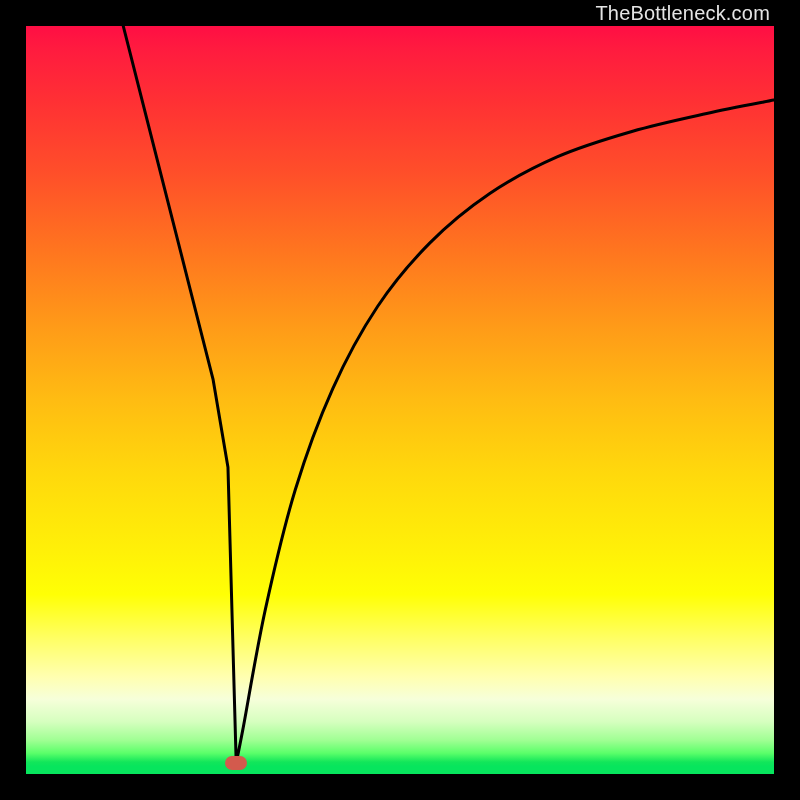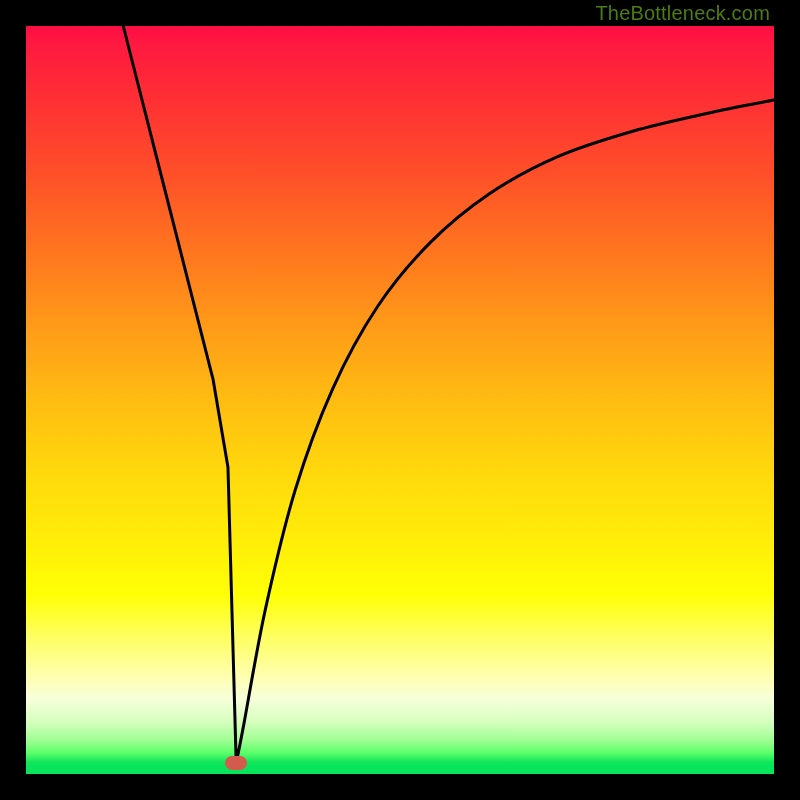--- a/index.html
+++ b/index.html
@@ -47,21 +47,21 @@
       #07e55d 99%,
       #07e55d 100%
     );
   }
   .attribution {
     position: absolute;
     top: 2px;
     right: 30px;
     font-family: Arial, Helvetica, sans-serif;
     font-size: 20px;
-    color: #4d7c0f;
+    color: #e5e5e5;
     letter-spacing: 0.2px;
     user-select: none;
   }
   svg.curve {
     position: absolute;
     left: 0;
     top: 0;
     width: 748px;
     height: 748px;
   }

